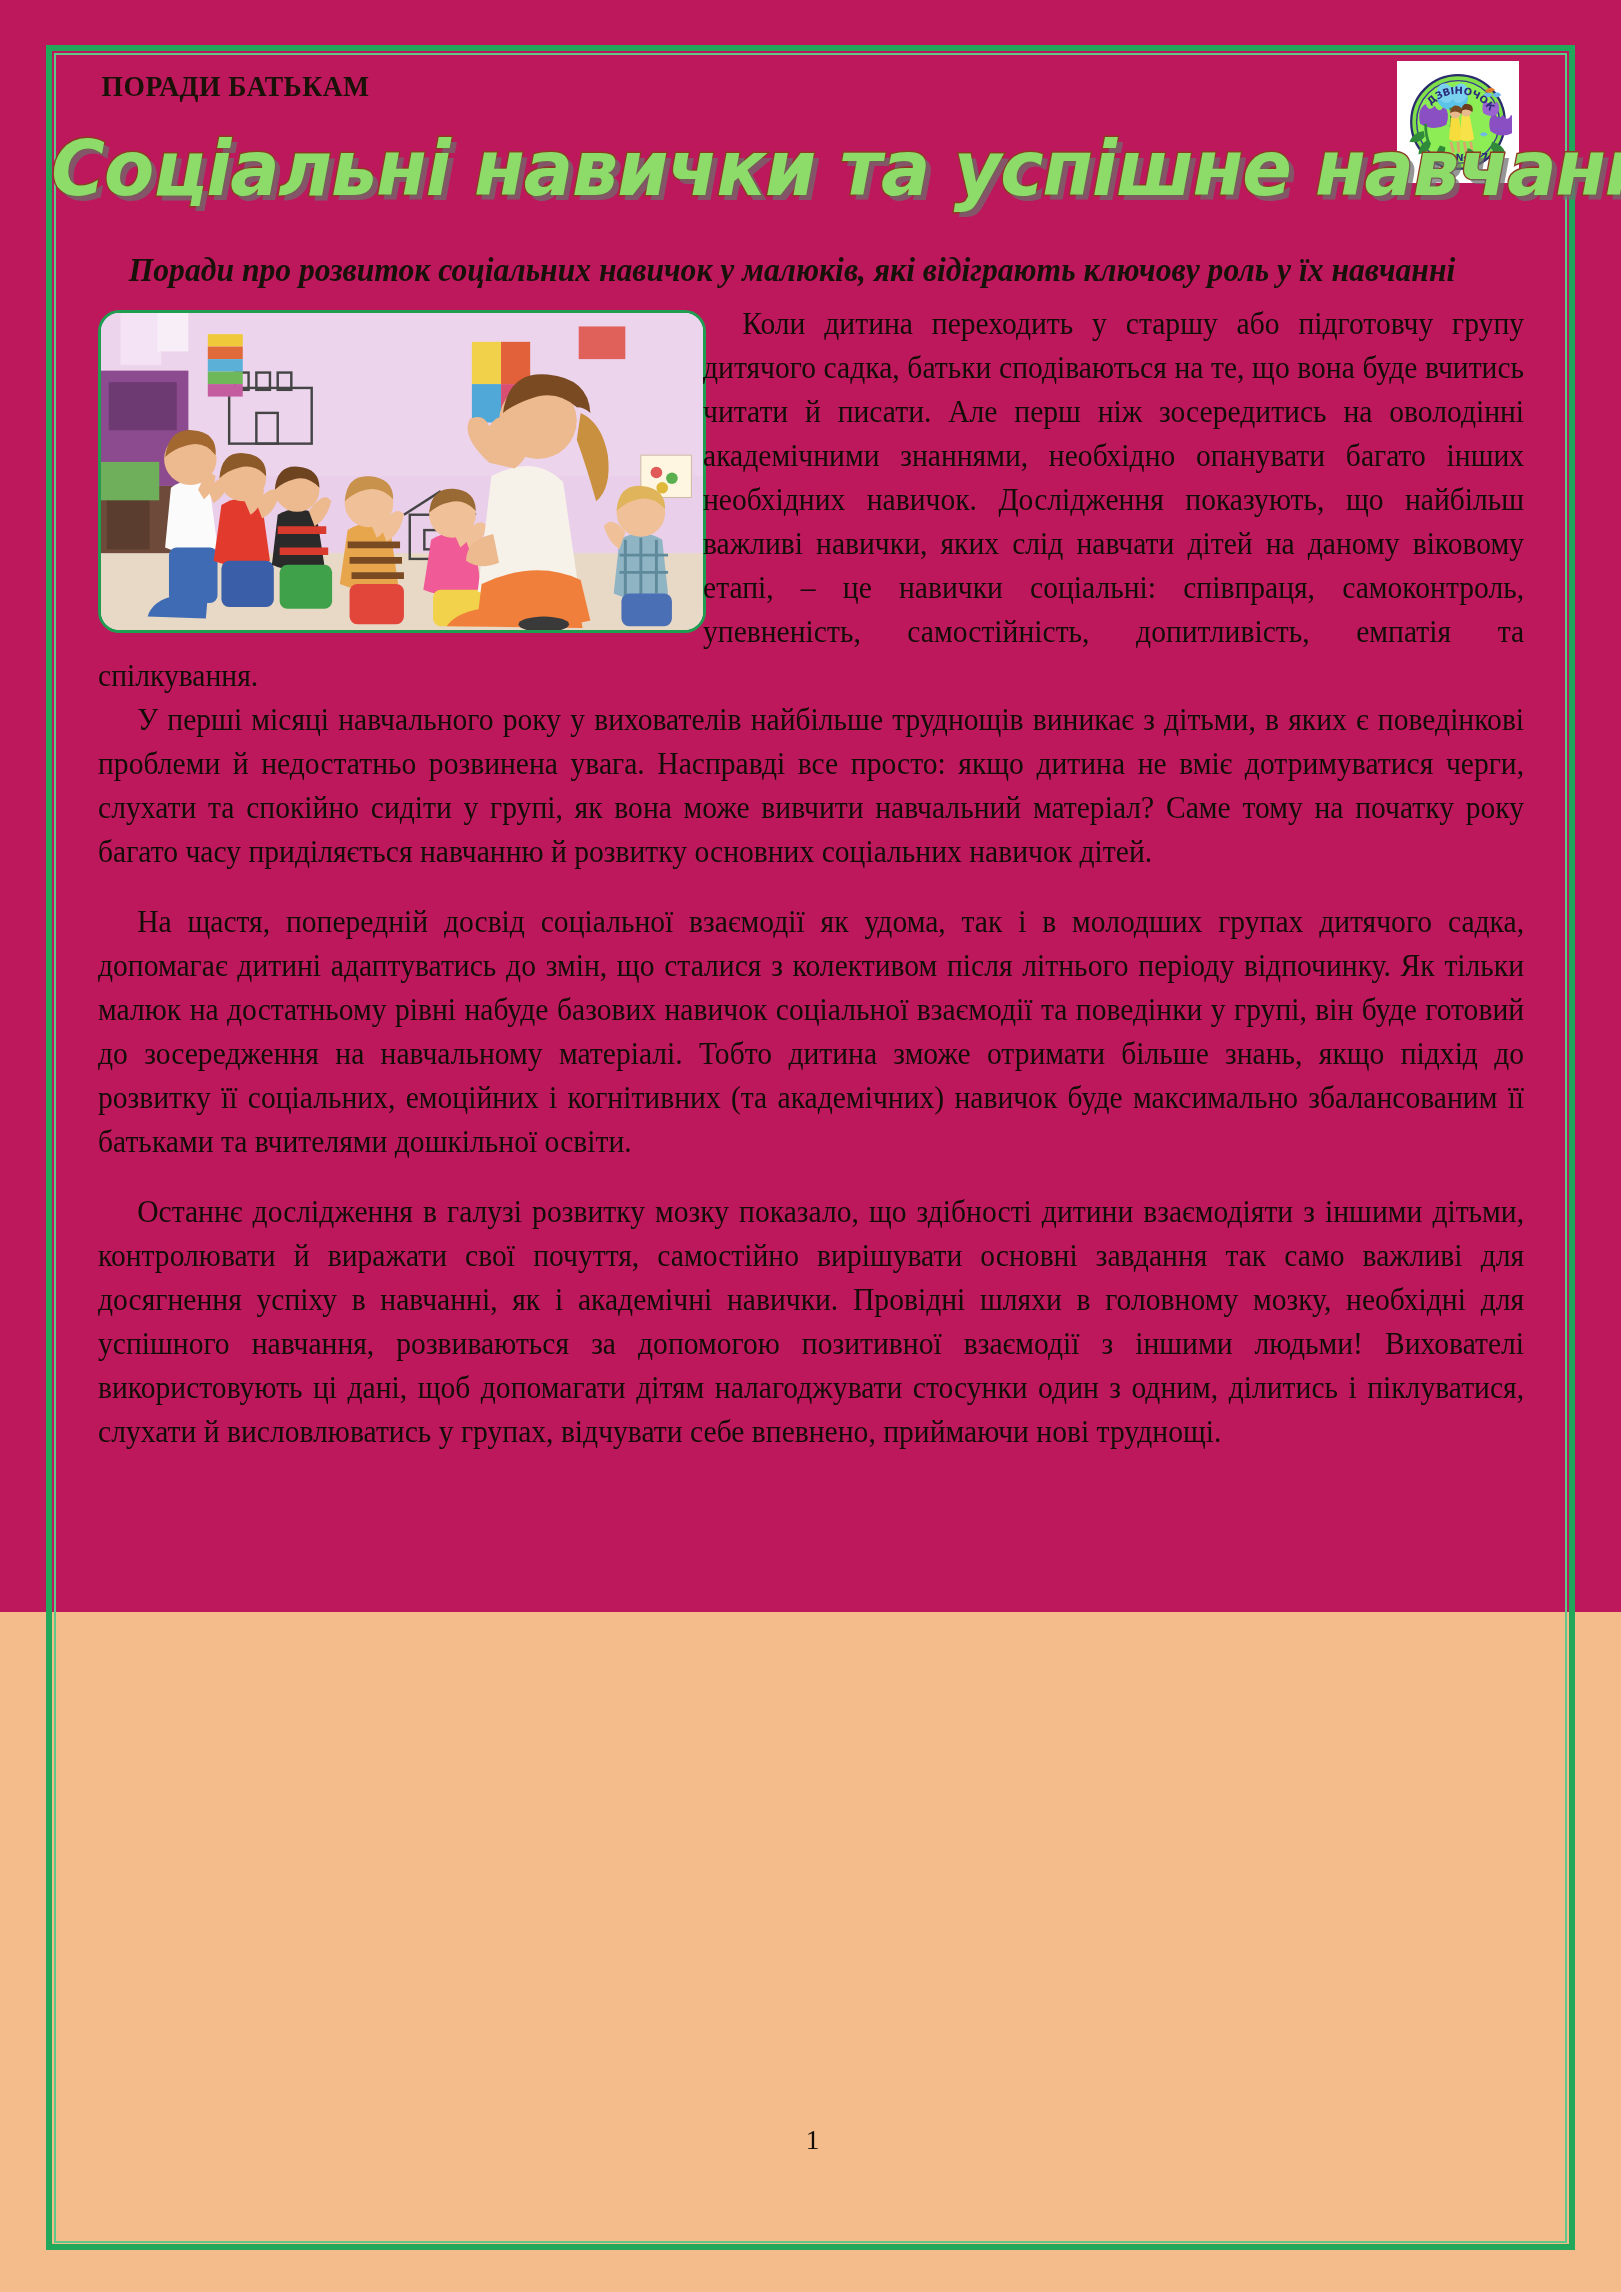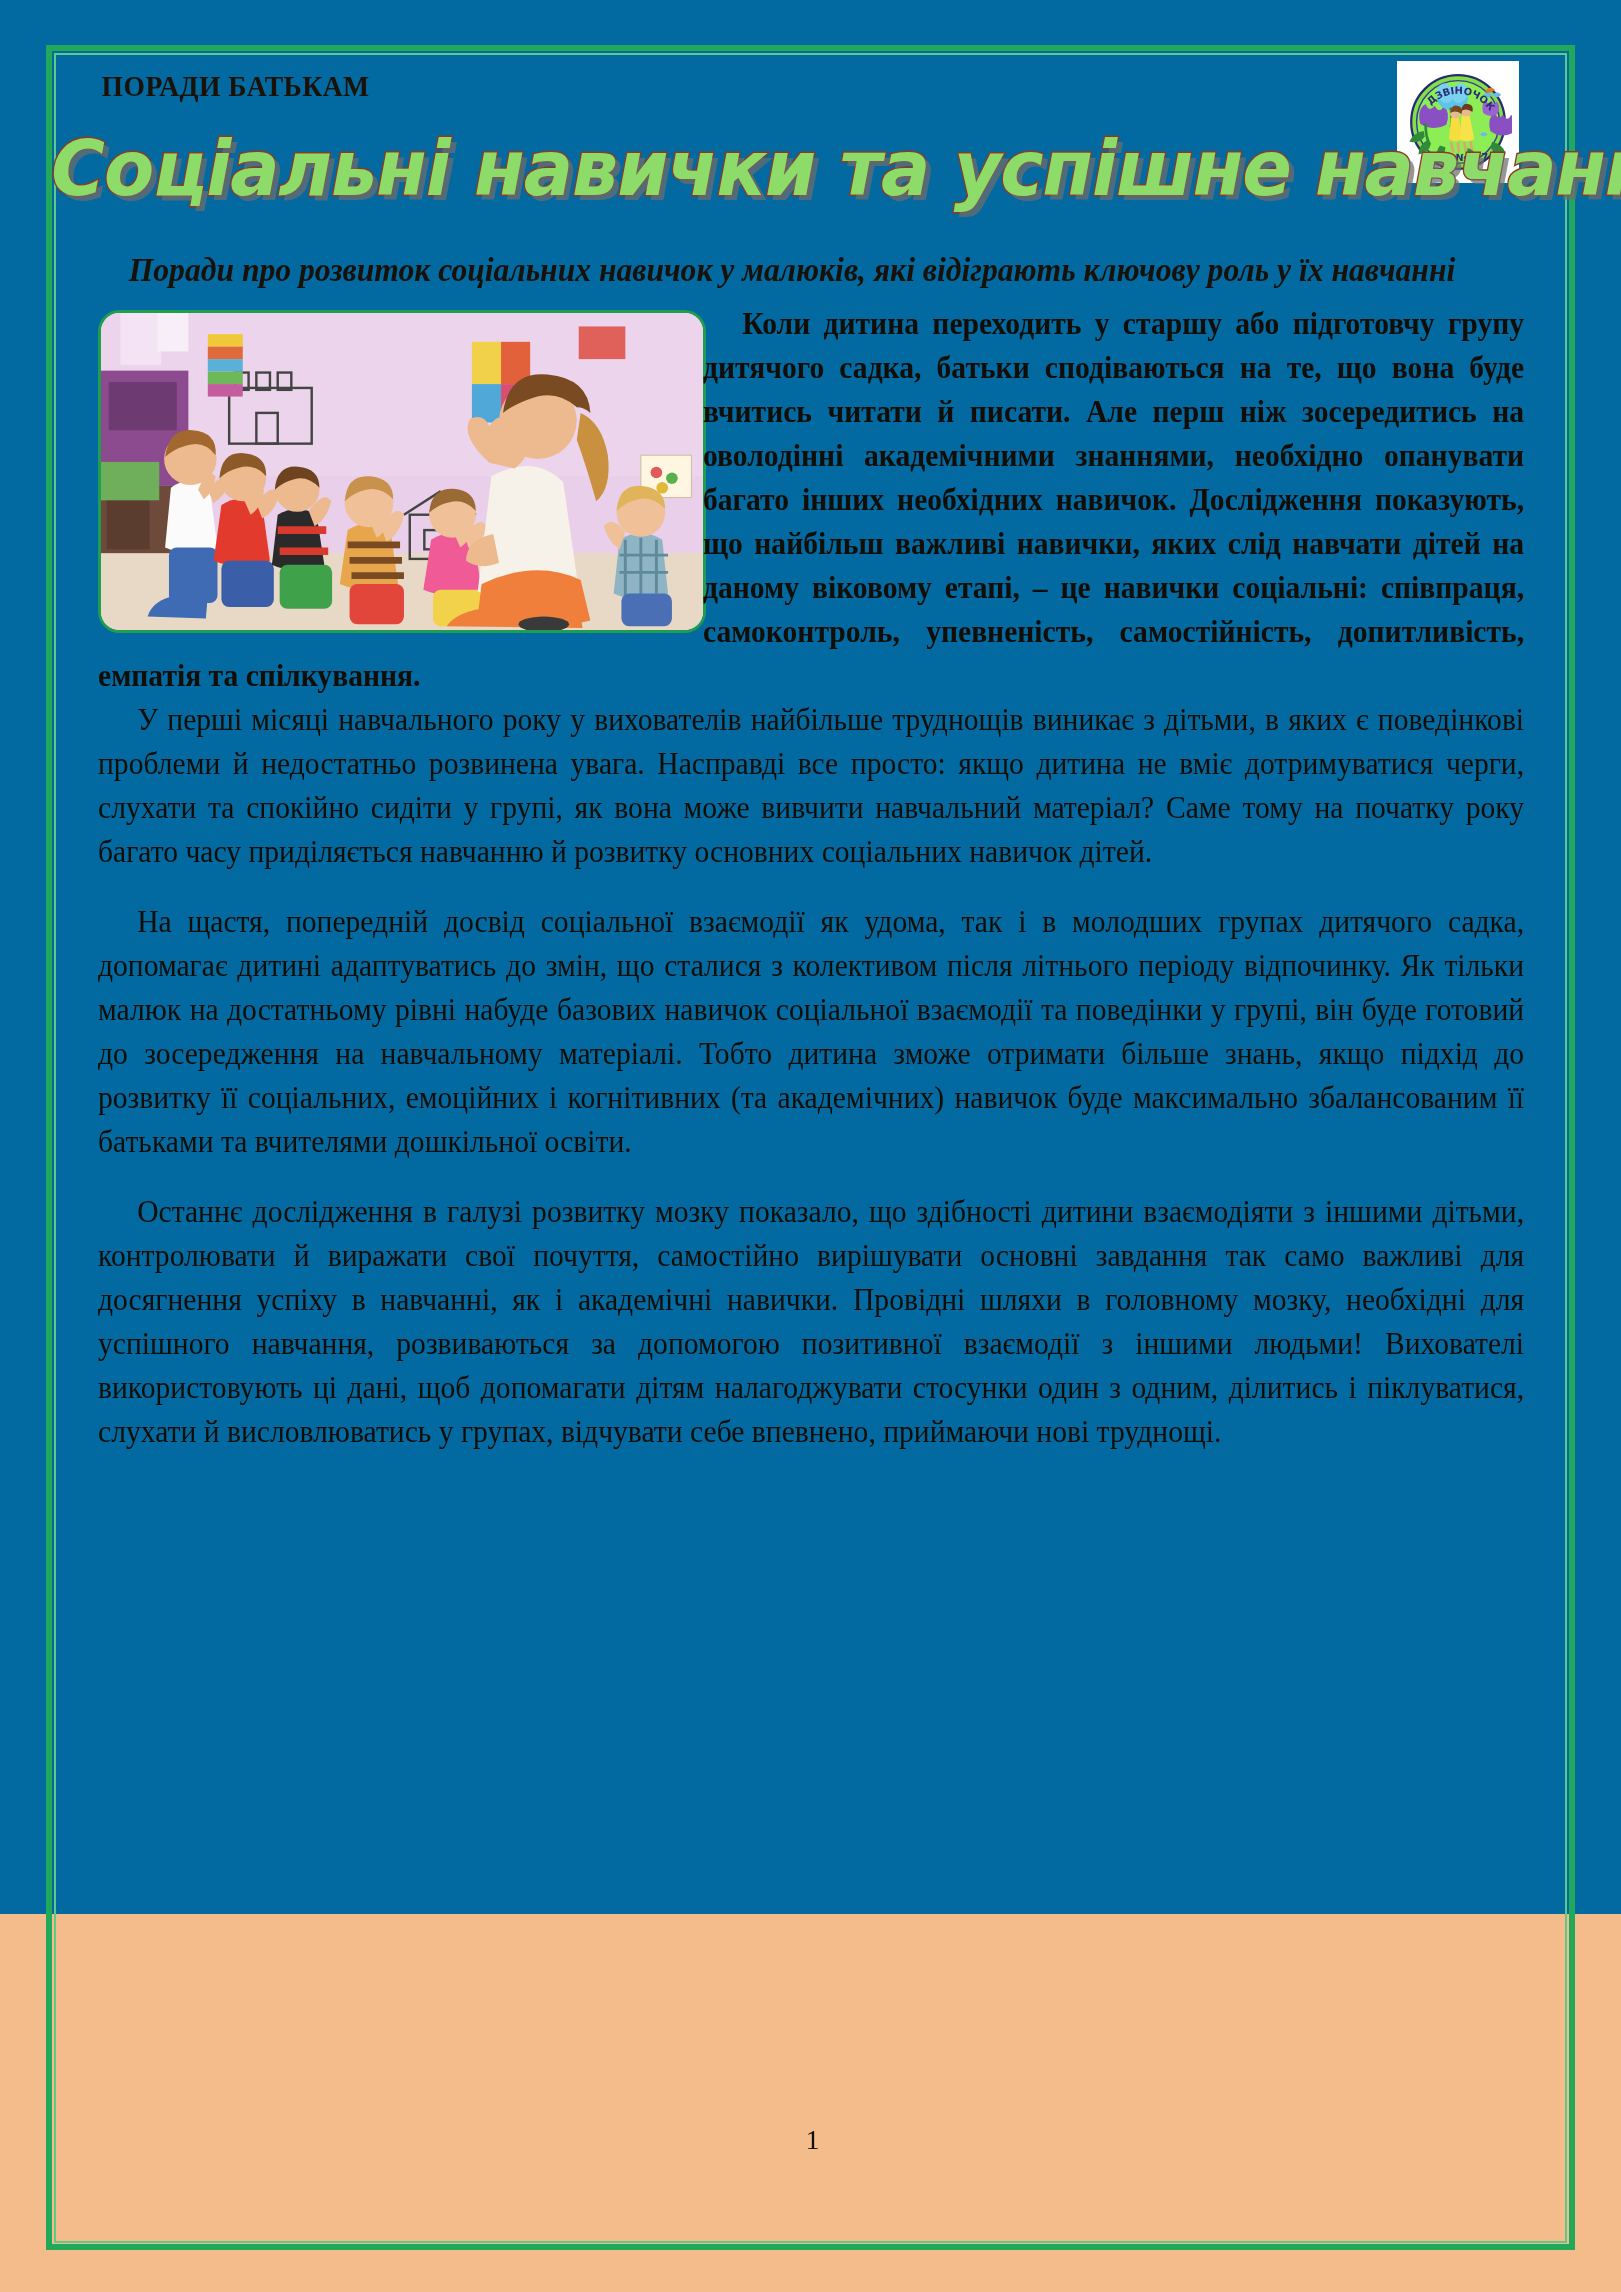--- a/index.html
+++ b/index.html
@@ -10,22 +10,22 @@
     width: 1621px;
     height: 2293px;
     background: #f5bc8b;
     font-family: "Liberation Serif", serif;
     overflow: hidden;
   }
 
   .page {
     position: relative;
     width: 1621px;
-    height: 1914px;
-    background: #0369a1;
+    height: 1612px;
+    background: #be185d;
     box-sizing: border-box;
   }
 
   
   .frame-outer {
     position: absolute;
     left: 46px;
     top: 45px;
     width: 1529px;
     height: 2205px;
@@ -140,21 +140,21 @@
     margin: 7.8px 25.5px 5.9px 0;
     border: 3.9px solid #1f9e52;
     border-radius: 21.6px;
     overflow: hidden;
     box-sizing: border-box;
     background: #e7c9e8;
     position: relative;
   }
   .photo-figure svg { display: block; width: 100%; height: 100%; }
 
-  .flow-start { padding-top: 9.8px; font-weight: bold; }
+  .flow-start { padding-top: 9.8px; }
 
   .clearer { clear: both; height: 0; }
 
   
   .page-number {
     position: absolute;
     left: 0;
     right: 0;
     bottom: 69px;
     text-align: center;

